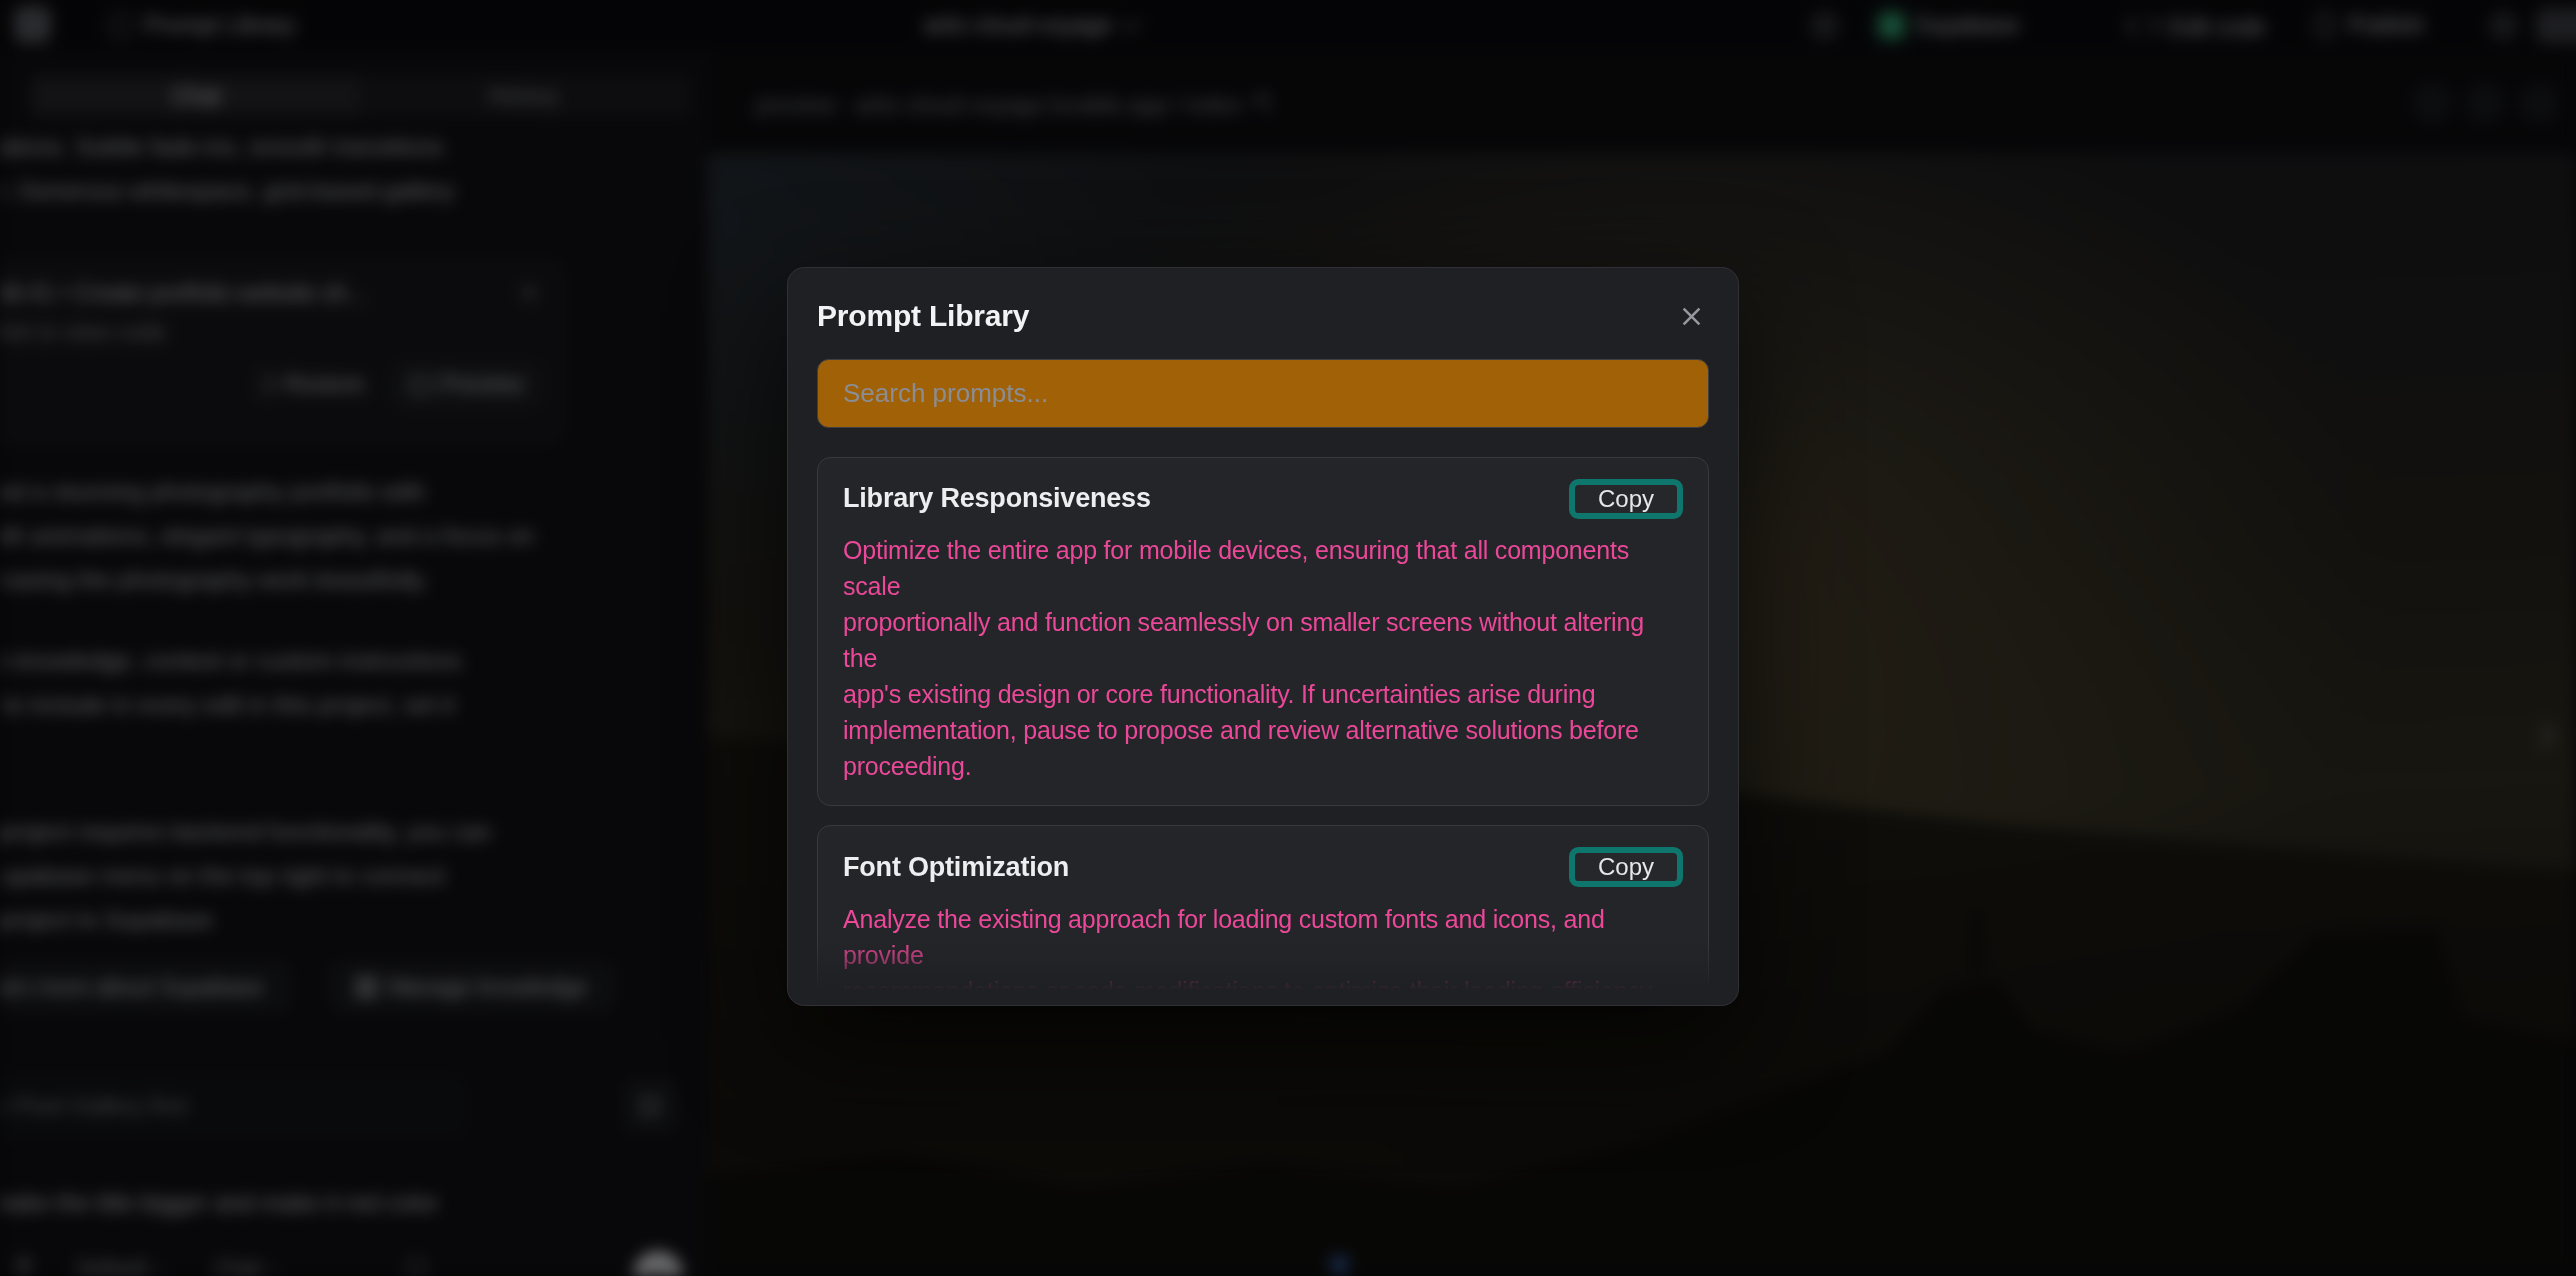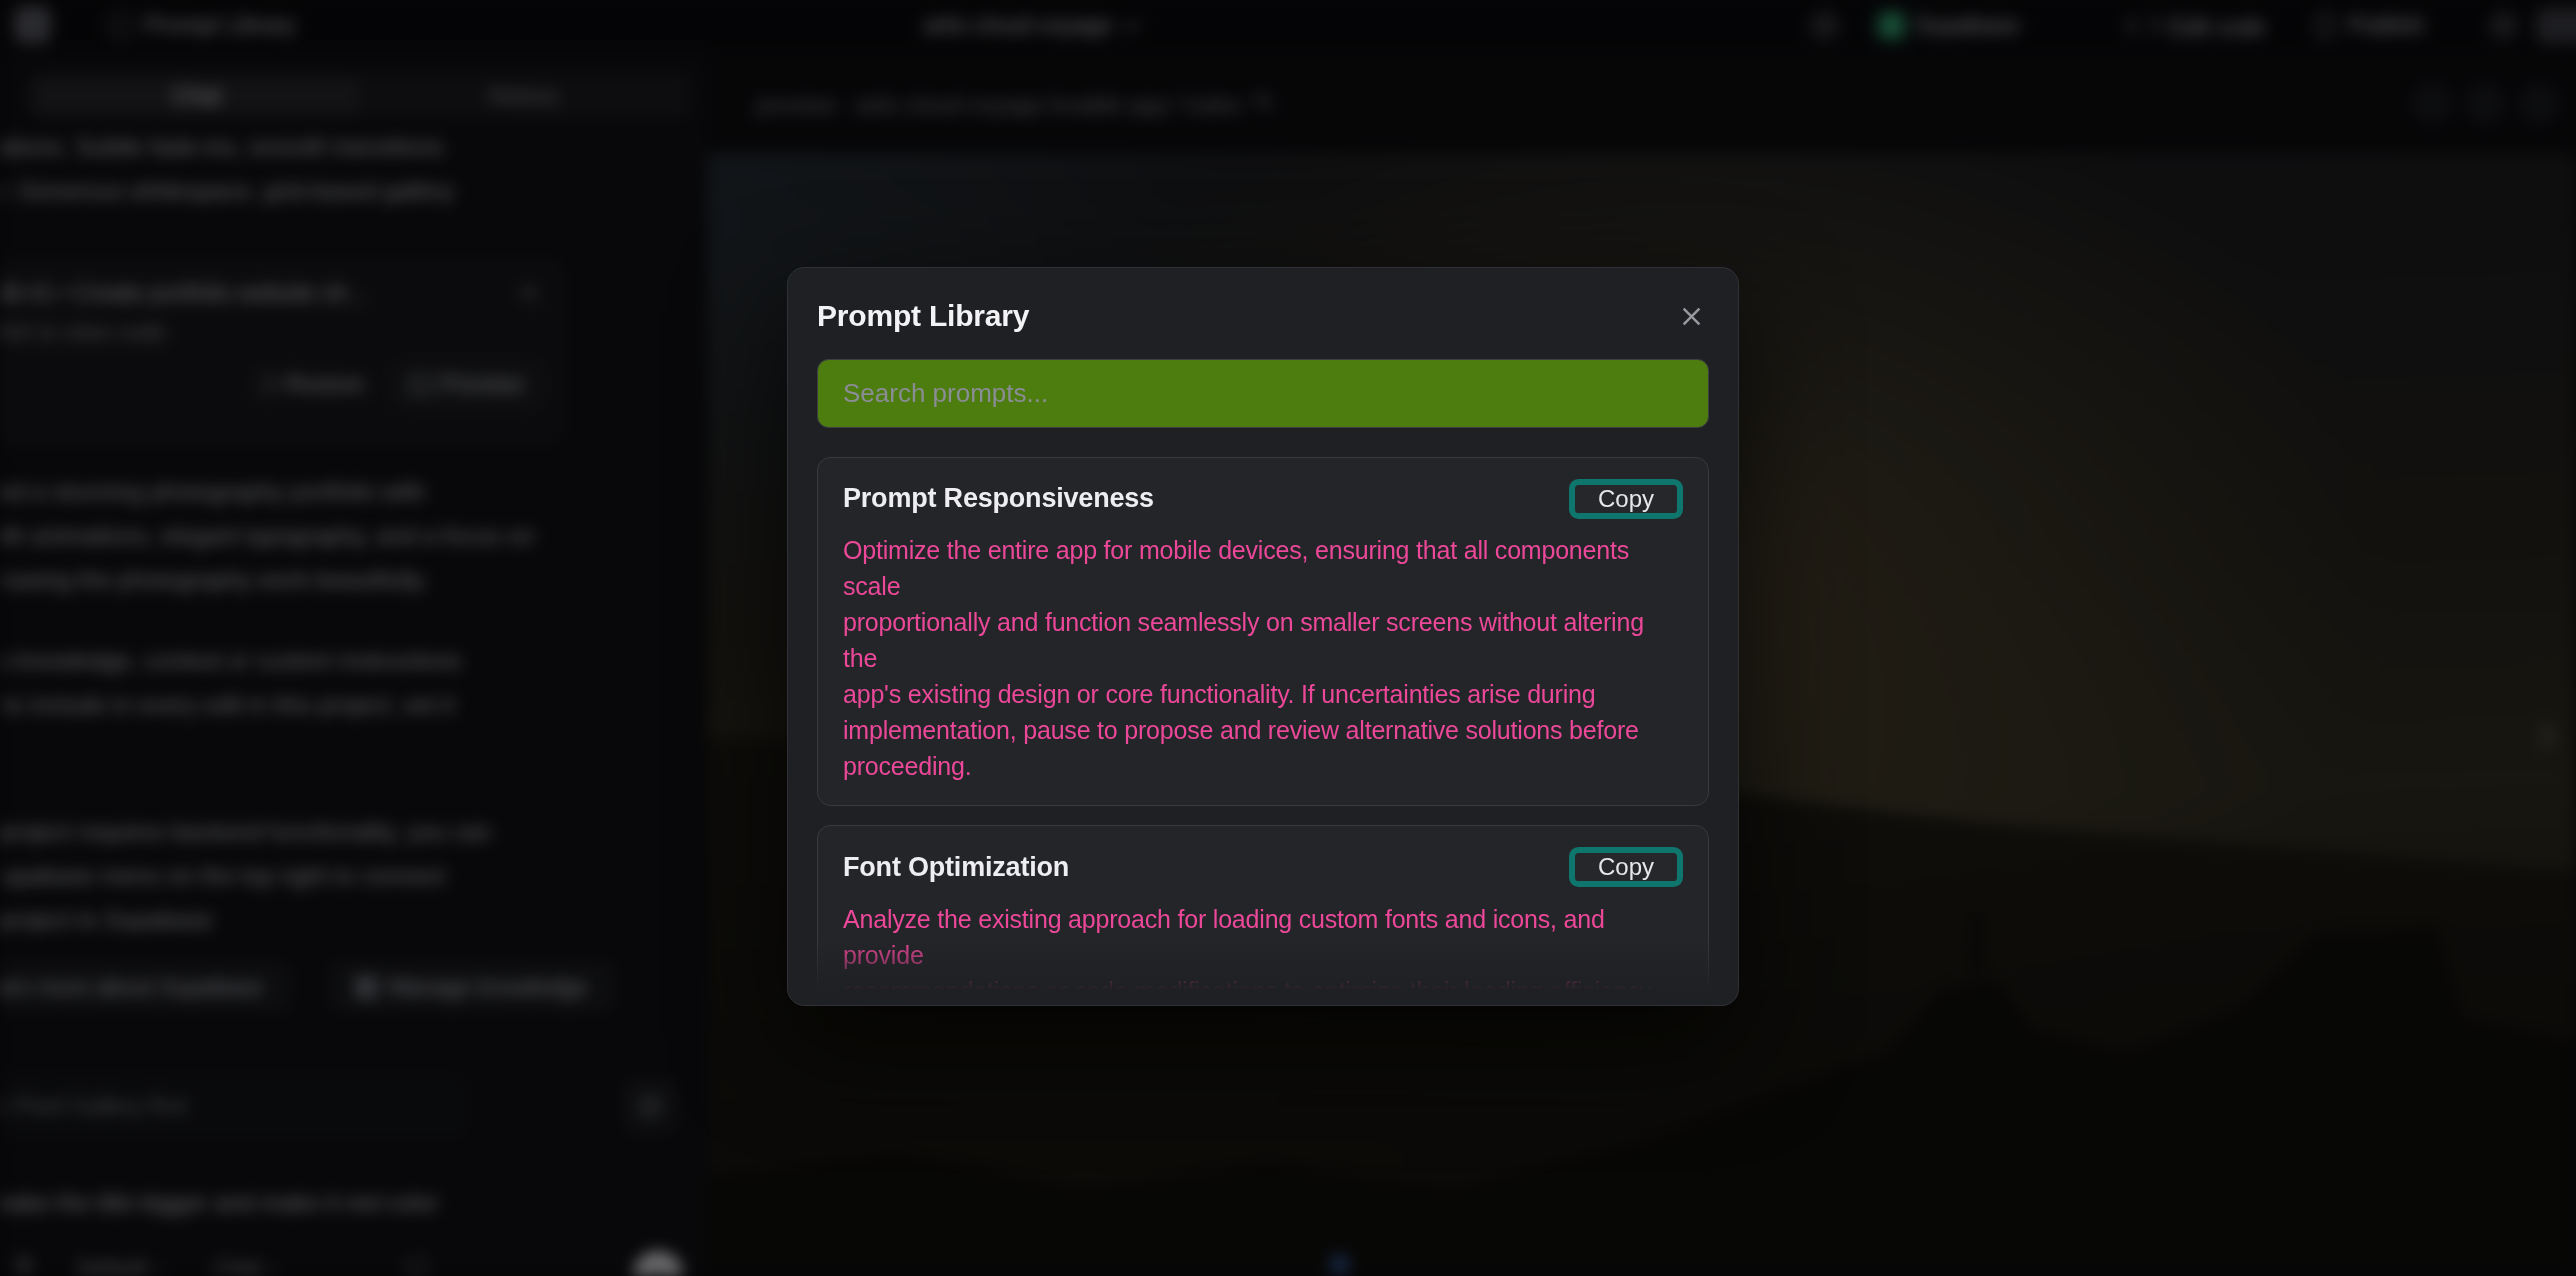--- a/index.html
+++ b/index.html
@@ -93,21 +93,21 @@
   .expand-chev { position:absolute; left:1825px; top:574px; width:17.3px; height:17.3px; border-right:2.9px solid rgba(255,255,255,.6); border-top:2.9px solid rgba(255,255,255,.6); transform:rotate(45deg); }
 
   
   .overlay { position:absolute; inset:0; background:rgba(3,3,5,0.52); }
   .modal { position:absolute; left:787px; top:267px; width:952px; height:739px; background:#1f2023;
     border:1px solid #303136; border-radius:17.3px; padding:0 29px; box-shadow:0 39px 106px rgba(0,0,0,.7); letter-spacing:-0.2px; }
   .modal-head { margin-top:31px; display:flex; justify-content:space-between; align-items:center; }
   .modal-title { font-size:30px; font-weight:600; color:#f3f3f5; }
   .close-btn { background:none; border:none; cursor:pointer; padding:3.9px; line-height:0; }
   .close-btn svg { width:27px; height:27px; stroke:#97999f; stroke-width:2.2; }
-  .search-wrap { margin-top:25px; height:69px; border:1px solid #3e3f45; border-radius:11.6px; background:#4d7c0f; display:flex; align-items:center; }
+  .search-wrap { margin-top:25px; height:69px; border:1px solid #3e3f45; border-radius:11.6px; background:#a16207; display:flex; align-items:center; }
   .search-wrap input { flex:1; height:100%; background:transparent; border:none; outline:none; padding:0 25px;
     font-family:"Liberation Sans", sans-serif; font-size:26px; color:#d5d6da; }
   .search-wrap input::placeholder { color:#8b8d94; }
   .cards { margin-top:29px; height:539px; display:flex; flex-direction:column; gap:19px; overflow:hidden; }
   .pcard { background:#242529; border:1px solid #393a3f; border-radius:13.5px; padding:21px 25px; flex:none; }
   .pcard-head { display:flex; justify-content:space-between; align-items:center; }
   .pcard-title { font-size:27px; font-weight:600; color:#eeeef1; }
   .copy-btn { font-family:"Liberation Sans", sans-serif; font-size:24px; color:#e6e7ea; background:#26272b;
     border:6px solid #0f766e; border-radius:9.6px; padding:0 23px; cursor:pointer; }
   .pcard-desc { margin-top:13.5px; font-size:25px; line-height:36px; color:#ec4899; white-space:pre-line; }
@@ -265,21 +265,21 @@
       </button>
     </div>
 
     <div class="search-wrap">
       <input type="text" placeholder="Search prompts..." style="">
     </div>
 
     <div class="cards">
       <div class="pcard">
         <div class="pcard-head">
-          <div class="pcard-title">Prompt Responsiveness</div>
+          <div class="pcard-title">Library Responsiveness</div>
           <button class="copy-btn">Copy</button>
         </div>
         <div class="pcard-desc">Optimize the entire app for mobile devices, ensuring that all components scale
 proportionally and function seamlessly on smaller screens without altering the
 app's existing design or core functionality. If uncertainties arise during
 implementation, pause to propose and review alternative solutions before
 proceeding.</div>
       </div>
 
       <div class="pcard">

